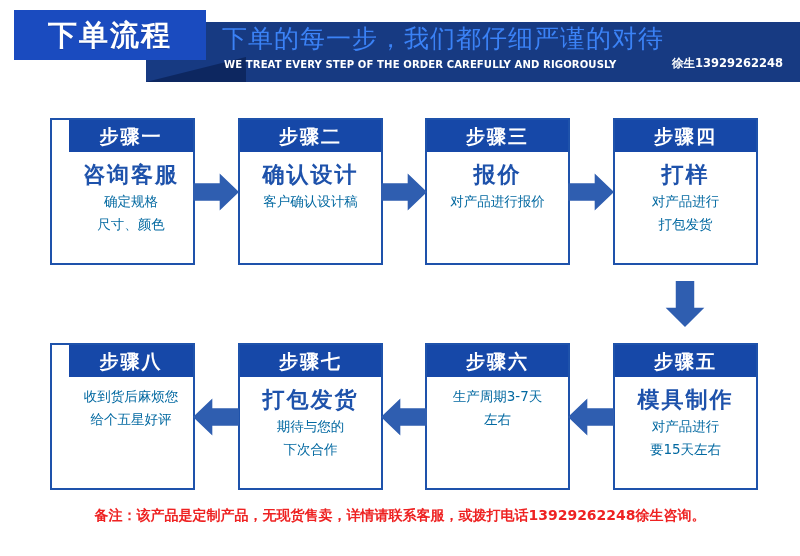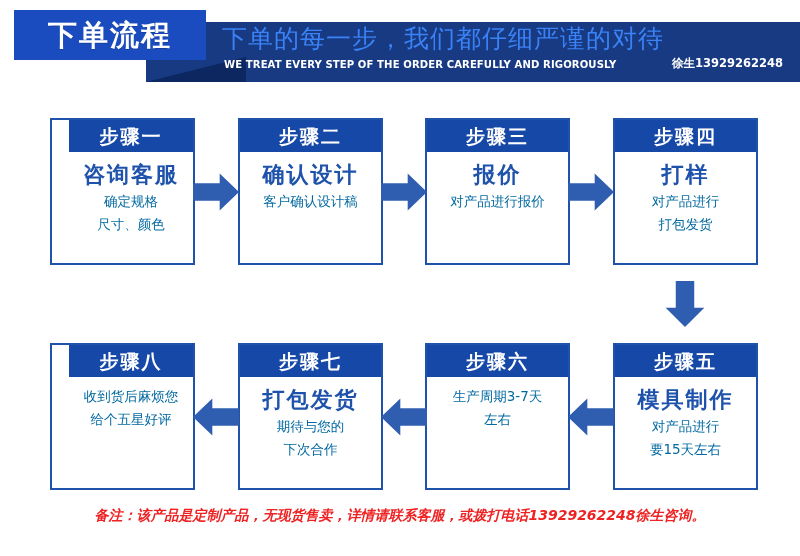--- a/index.html
+++ b/index.html
@@ -198,21 +198,20 @@
     left: 0;
     top: 508px;
     width: 800px;
     text-align: center;
     color: #ee2222;
     font-size: 14px;
     font-weight: bold;
     line-height: 1;
     letter-spacing: 0px;
     white-space: nowrap;
-    font-style: italic;
   }
 </style>
 </head>
 <body>
 
 <div class="header">
   <div class="ribbon-band"></div>
   <div class="ribbon-fold-shape"></div>
 
   <div class="flag">

